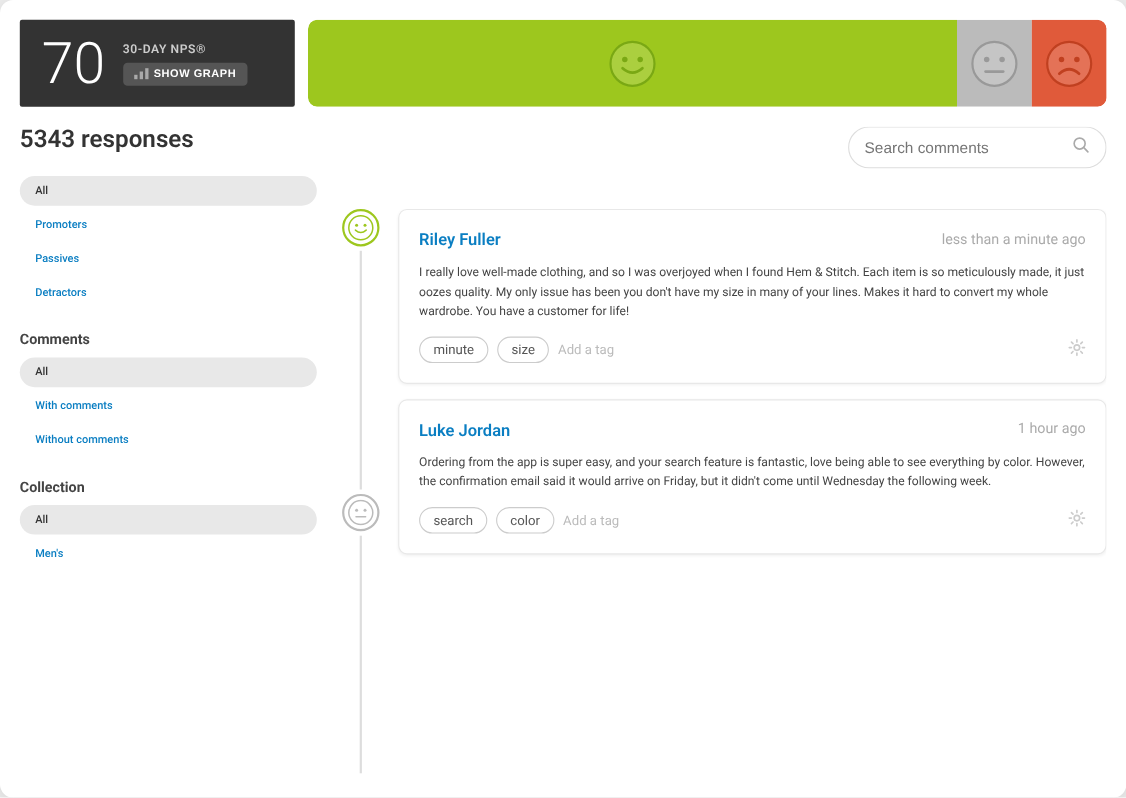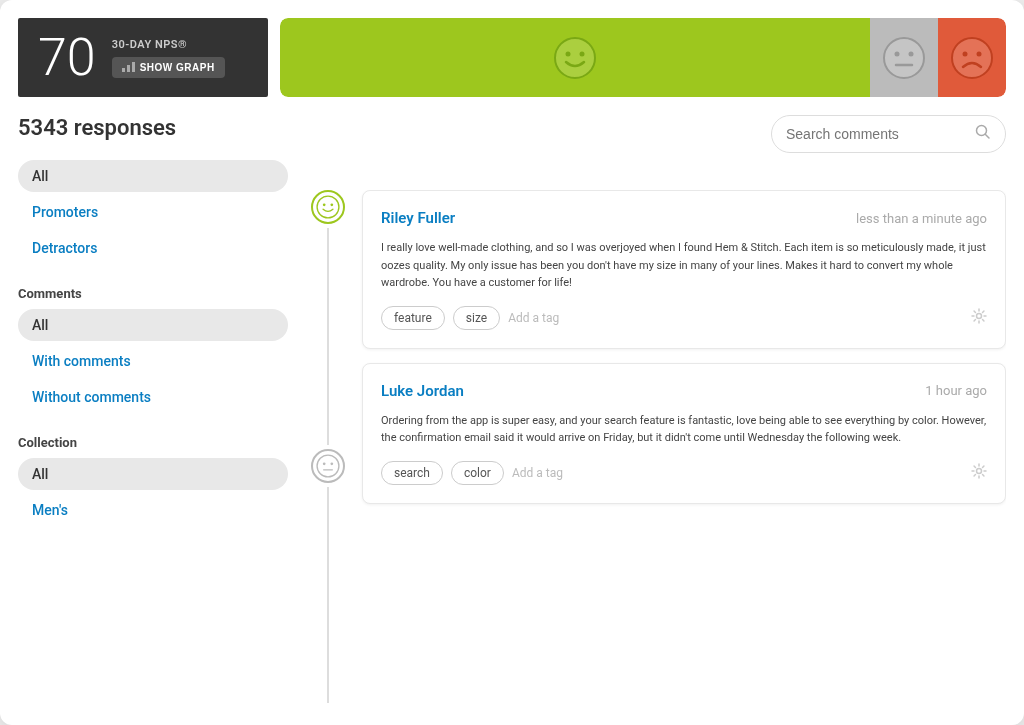--- a/index.html
+++ b/index.html
@@ -139,21 +139,21 @@
     .filter-group-label {
       font-size: 13px;
       font-weight: 700;
       color: #444;
       margin-bottom: 8px;
     }
     .filter-item {
       display: block;
       padding: 8px 14px;
       border-radius: 20px;
-      font-size: 14px;
+      font-size: 10px;
       cursor: pointer;
       margin-bottom: 4px;
       color: #0a7ec2;
       font-weight: 500;
     }
     .filter-item.active {
       background: #e8e8e8;
       color: #333;
       font-weight: 500;
     }
@@ -336,20 +336,21 @@
   </div>
 
   <div class="main-content">
 
     <div class="sidebar">
       <div class="responses-count">5343 responses</div>
 
       <div class="filter-group">
         <div class="filter-item active">All</div>
         <div class="filter-item">Promoters</div>
+        <div class="filter-item">Passives</div>
         <div class="filter-item">Detractors</div>
       </div>
 
       <div class="filter-group">
         <div class="filter-group-label">Comments</div>
         <div class="filter-item active">All</div>
         <div class="filter-item">With comments</div>
         <div class="filter-item">Without comments</div>
       </div>
 
@@ -399,21 +400,21 @@
 
         <div class="cards-list">
 
           <div class="card">
             <div class="card-header">
               <span class="card-author">Riley Fuller</span>
               <span class="card-time">less than a minute ago</span>
             </div>
             <div class="card-body">I really love well-made clothing, and so I was overjoyed when I found Hem &amp; Stitch. Each item is so meticulously made, it just oozes quality. My only issue has been you don't have my size in many of your lines. Makes it hard to convert my whole wardrobe. You have a customer for life!</div>
             <div class="card-footer">
-              <span class="tag">feature</span>
+              <span class="tag">minute</span>
               <span class="tag">size</span>
               <span class="add-tag">Add a tag</span>
               <span class="gear-icon">
                 <svg width="16" height="16" viewBox="0 0 16 16" fill="none">
                   <circle cx="8" cy="8" r="2.5" stroke="#ccc" stroke-width="1.5"></circle>
                   <path d="M8 1v2M8 13v2M1 8h2M13 8h2M3.05 3.05l1.41 1.41M11.54 11.54l1.41 1.41M3.05 12.95l1.41-1.41M11.54 4.46l1.41-1.41" stroke="#ccc" stroke-width="1.5" stroke-linecap="round"></path>
                 </svg>
               </span>
             </div>
           </div>

